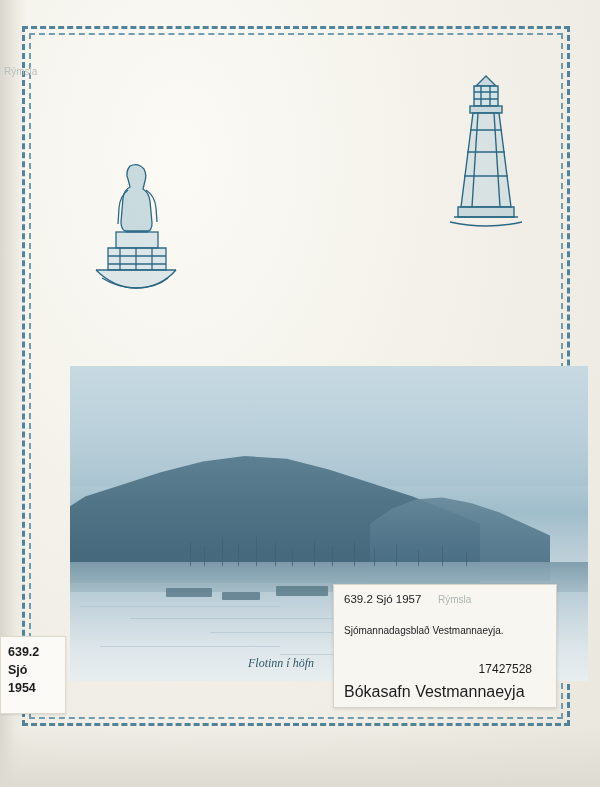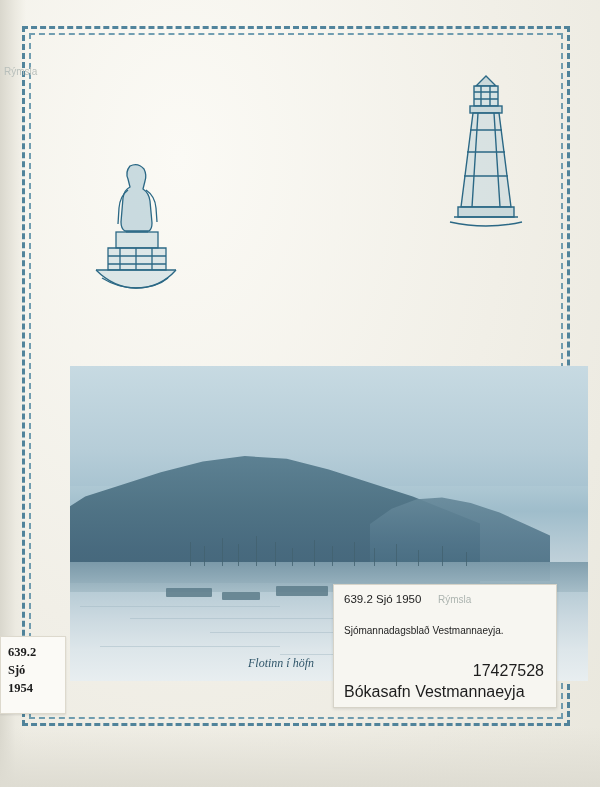--- a/index.html
+++ b/index.html
@@ -243,22 +243,22 @@
   }
   #stamp-line-2 {
     position: absolute;
     left: 10px; top: 40px;
     font-size: 10px;
     color: #1d1d1d;
     white-space: nowrap;
   }
   #stamp-number {
     position: absolute;
-    right: 12px; top: 77px;
-    font-size: 16px;
+    right: 24px; top: 77px;
+    font-size: 12px;
     color: #1d1d1d;
     white-space: nowrap;
     margin-left: 10px;
   }
   #stamp-line-4 {
     position: absolute;
     left: 10px; top: 98px;
     font-size: 16px;
     color: #1d1d1d;
     white-space: nowrap;
@@ -281,21 +281,20 @@
     border: 1px solid #ddd9cd;
     box-shadow: 0 1px 2px rgba(0,0,0,0.1);
   }
   #spine-label .ln {
     position: absolute;
     left: 7px;
     font-size: 12.5px;
     font-weight: bold;
     color: #1c1c1c;
     white-space: nowrap;
-    font-family: Liberation Serif, serif;
   }
   #spine-l1 { top: 8px; }
   #spine-l2 { top: 26px; text-align: center; }
   #spine-l3 { top: 44px; }
   #spine-faint {
     position: absolute;
     left: 4px; top: 66px;
     font-size: 10px;
     color: #b8bfbb;
     white-space: nowrap;
@@ -384,21 +383,21 @@
       <div class="boat" style="left:206px; top:220px; width:52px; height:10px;"></div>
       <div class="boat" style="left:272px; top:224px; width:44px; height:9px;"></div>
       <div class="boat" style="left:332px; top:228px; width:40px; height:8px;"></div>
       <div class="boat" style="left:386px; top:222px; width:48px; height:9px;"></div>
     </div>
     <div id="photo-caption">Flotinn í höfn</div>
   </div>
 
   <div id="stamp-card">
     <div id="stamp-faint">Rýmsla</div>
-    <div id="stamp-line-1">639.2 Sjó 1950</div>
+    <div id="stamp-line-1">639.2 Sjó 1957</div>
     <div id="stamp-line-2">Sjómannadagsblað Vestmannaeyja.</div>
     <div id="stamp-number">17427528</div>
     <div id="stamp-line-4">Bókasafn Vestmannaeyja</div>
   </div>
 
   <div id="spine-label">
     <div class="ln" id="spine-l1">639.2</div>
     <div class="ln" id="spine-l2">Sjó</div>
     <div class="ln" id="spine-l3">1954</div>
   </div>

